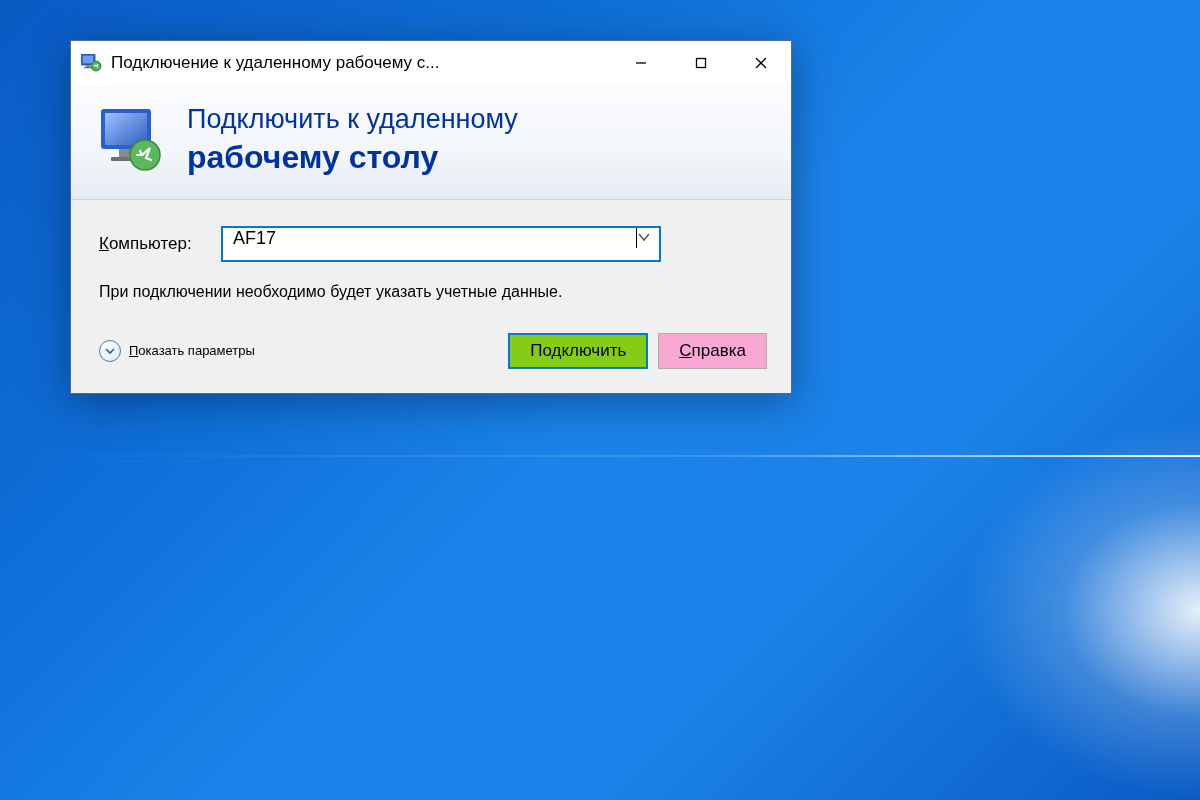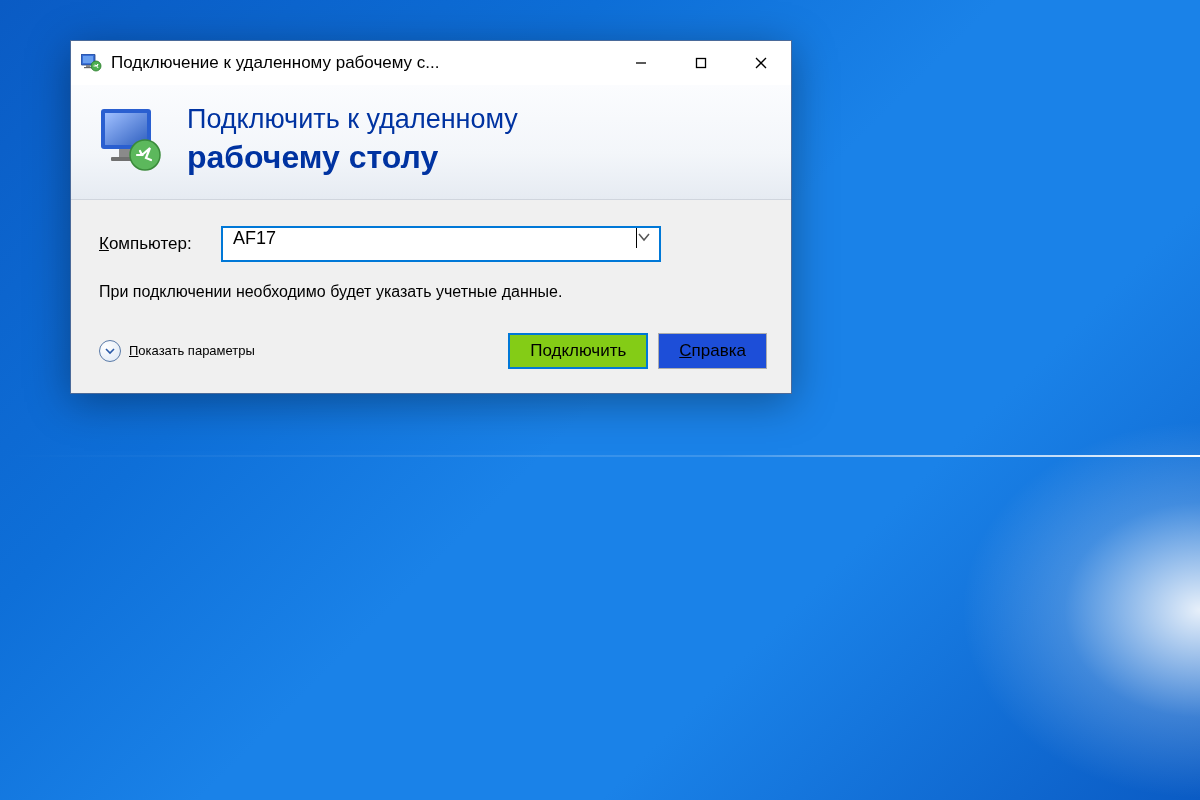--- a/index.html
+++ b/index.html
@@ -67,21 +67,21 @@
 .expand-icon {
   width: 22px; height: 22px; border: 1px solid #5a7aa8; border-radius: 50%;
   display: flex; align-items: center; justify-content: center;
   background: radial-gradient(circle at 30% 30%, #fff, #dbe7f5);
 }
 .expand-icon svg { width: 10px; height: 10px; }
 .expand-text { font-size: 13px; color: #000; }
 .spacer { flex: 1; }
 .btn {
   height: 36px; padding: 0 20px; font-size: 17px; color: #000;
-  background: #1d4ed8; border: 1px solid #adadad; cursor: pointer;
+  background: #f9a8d4; border: 1px solid #adadad; cursor: pointer;
   margin-left: 10px;
 }
 .btn.primary { border: 2px solid #0078d7; background: #84cc16; }
 </style>
 </head>
 <body>
 
 <div class="bg-line"></div>
 <div class="bg-flare"></div>
 

